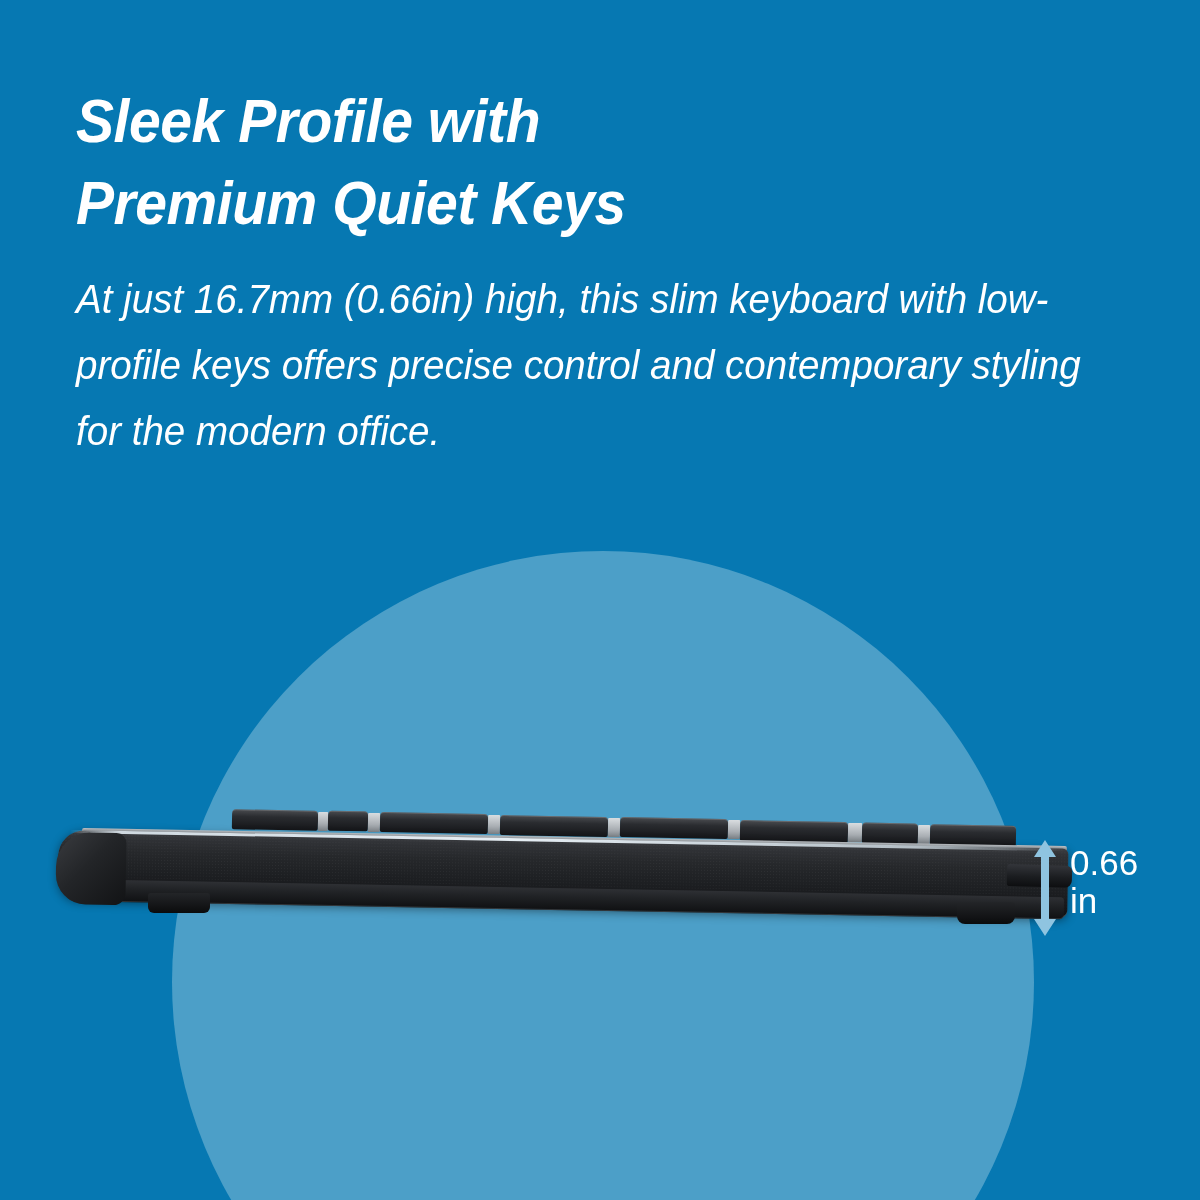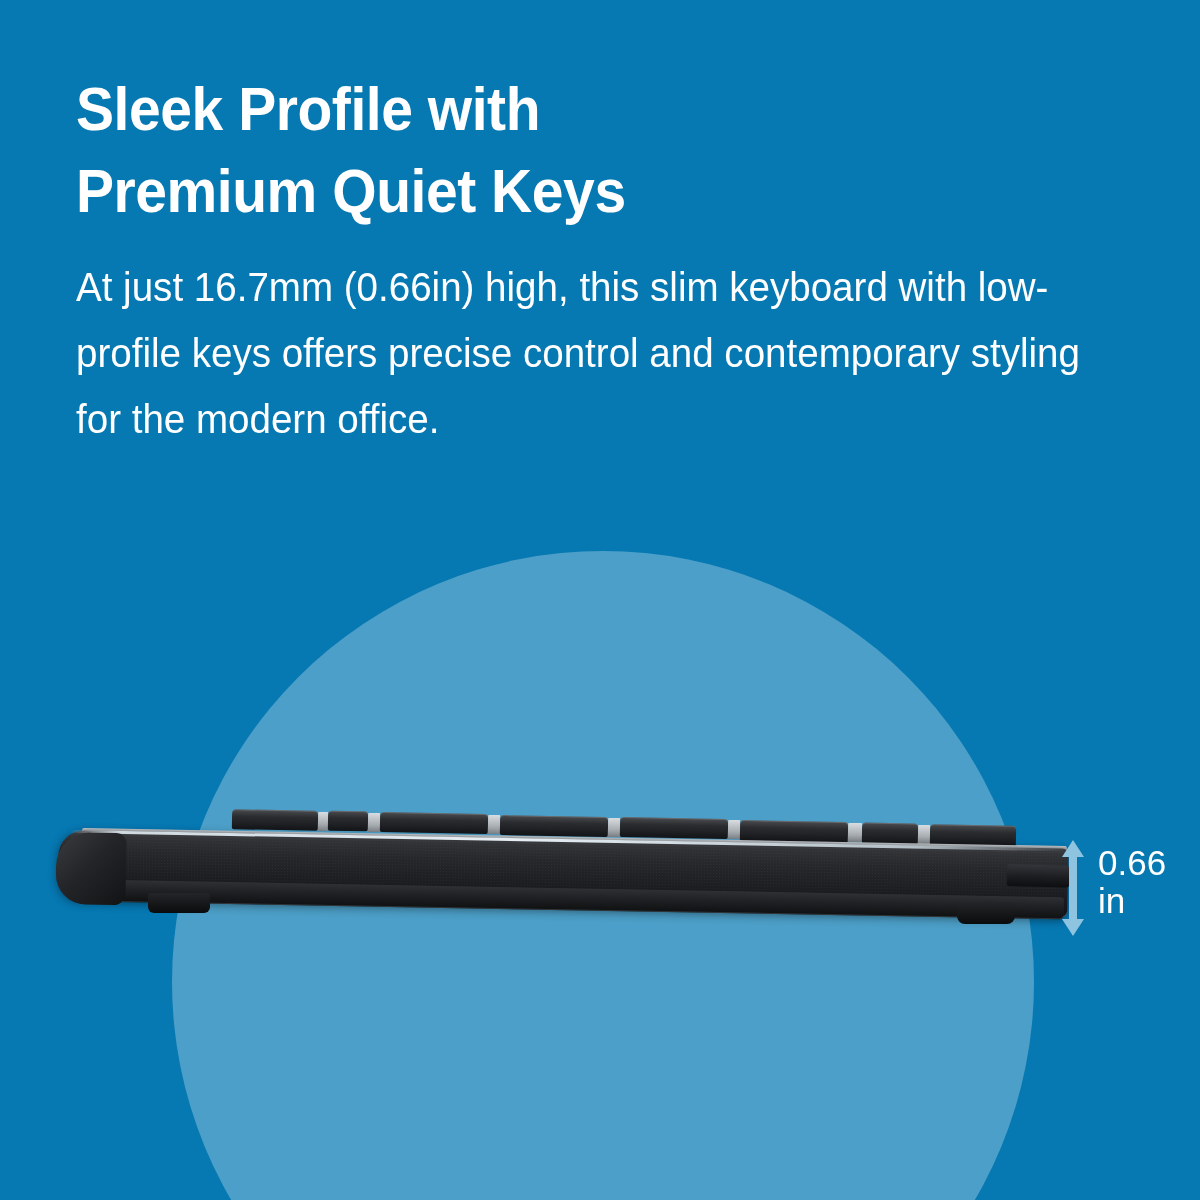--- a/index.html
+++ b/index.html
@@ -24,22 +24,23 @@
     width: 862px;
     height: 862px;
     border-radius: 50%;
     background: #4C9FC8;
   }
 
   
   #text-block {
     position: absolute;
     left: 76px;
-    top: 68px;
+    top: 80px;
     width: 1070px;
+    font-style: italic;
   }
   #headline {
     margin: 0;
     color: #ffffff;
     font-size: 62px;
     line-height: 1.32;
     font-weight: 700;
     letter-spacing: -0.5px;
     font-family: "Liberation Sans Narrow", "Liberation Sans", sans-serif;
     transform: scaleX(0.92);
@@ -195,21 +196,21 @@
     position: absolute;
     background: linear-gradient(180deg, #232528 0%, #121315 70%, #0a0b0c 100%);
     border-radius: 3px 3px 6px 6px;
   }
   #foot-left  { left: 96px;  top: 113px; width: 62px; height: 20px; }
   #foot-right { left: 905px; top: 122px; width: 58px; height: 22px; border-radius: 4px 4px 8px 8px; }
 
   
   #dimension {
     position: absolute;
-    left: 1056px;
+    left: 1028px;
     top: 838px;
     width: 130px;
     height: 100px;
   }
   #dim-arrow { position: absolute; left: 0; top: 0; }
   #dim-label {
     position: absolute;
     left: 42px;
     top: 6px;
     color: #ffffff;

